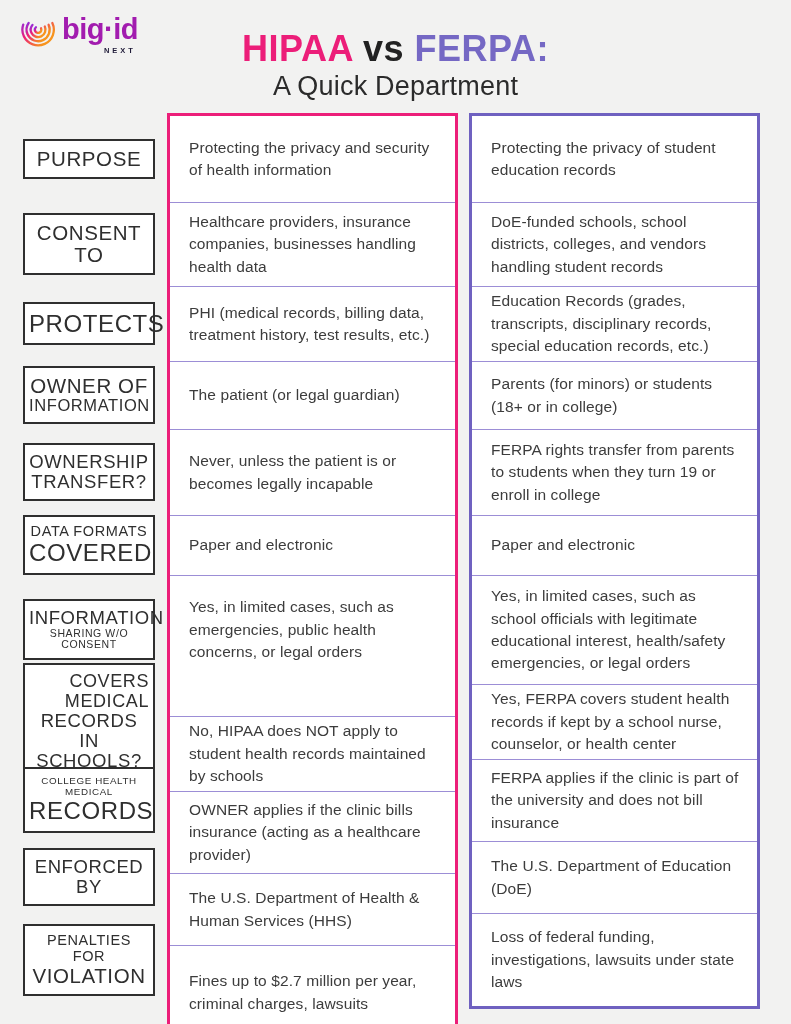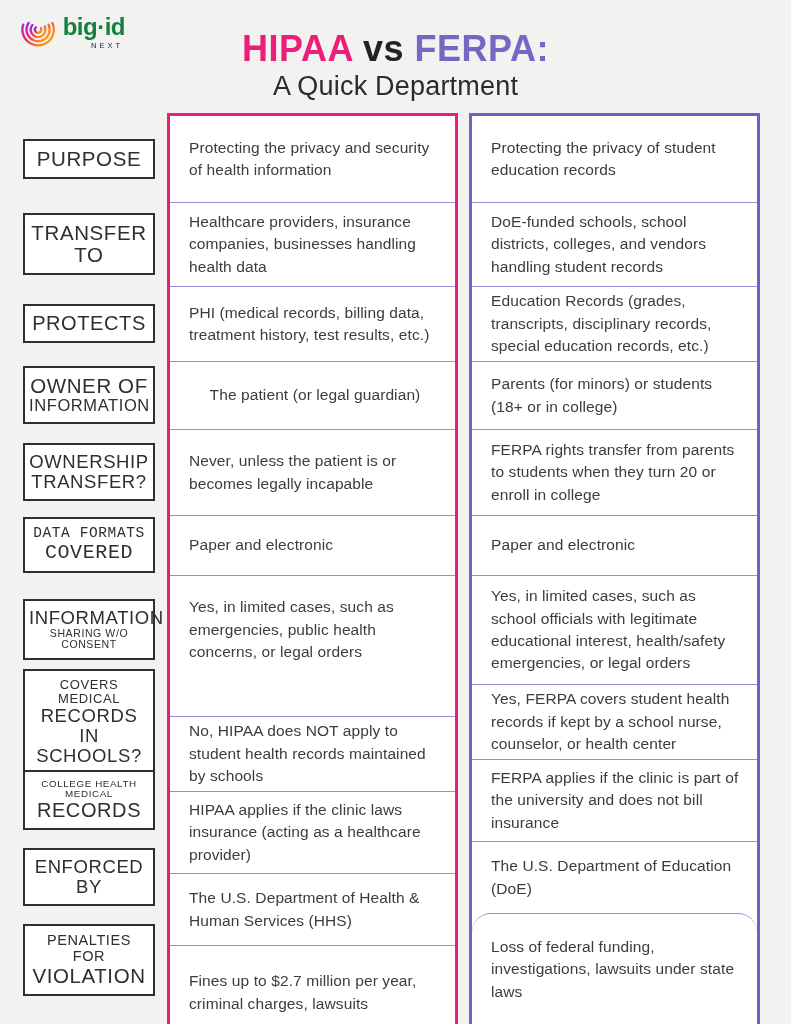--- a/index.html
+++ b/index.html
@@ -11,38 +11,38 @@
   body{
     width:791px;height:1024px;background:var(--bg);
     font-family:"Liberation Sans","DejaVu Sans",sans-serif;color:var(--ink);
     overflow:hidden;position:relative;
   }
   
   .header{position:relative;height:110px;}
   .logo{position:absolute;left:20px;top:12px;display:flex;align-items:flex-start;gap:5px;}
   .logo svg{width:37px;height:37px;}
   .logo .word{display:flex;flex-direction:column;align-items:flex-end;margin-top:3px;}
-  .logo .brand{font-size:24px;font-weight:bold;color:#15803d;letter-spacing:-0.5px;line-height:1;}
-  .logo .sub{font-size:7.5px;font-weight:normal;color:#1f1b38;letter-spacing:3px;margin-top:2px;margin-right:2px;padding-left:29px;}
+  .logo .brand{font-size:29px;font-weight:bold;color:#a21caf;letter-spacing:-0.5px;line-height:1;}
+  .logo .sub{font-size:7.5px;font-weight:bold;color:#1f1b38;letter-spacing:3px;margin-top:2px;margin-right:2px;padding-left:29px;}
   .titles{position:absolute;left:0;right:0;top:28px;text-align:center;}
   .titles h1{font-size:36px;font-weight:bold;letter-spacing:0.5px;color:#222;}
   .titles h1 .hipaa{color:var(--pink);}
   .titles h1 .ferpa{color:var(--purple);}
   .titles h2{font-size:27px;font-weight:normal;color:#2b2b2b;margin-top:1px;letter-spacing:0.2px;}
   
   .table{display:flex;align-items:flex-start;padding:0 31px 4px 22px;gap:11px;margin-top:3px;}
   .labels-col{width:134px;flex:none;padding-top:3px;}
   .label-cell{display:flex;align-items:center;justify-content:center;}
   .label-box{
     background:#fff;border:2px solid #2f2f2f;width:132px;
     padding:7px 4px;text-align:center;line-height:1.08;
   }
   .label-box .ln{display:block;letter-spacing:0.6px;color:#2f2f2f;}
-  .s22{font-size:20px;} .s21{font-size:20.5px;} .s19{font-size:18.5px;}
-  .s17{font-size:16.5px;} .s15{font-size:14.5px;} .s13{font-size:13px;letter-spacing:0.3px;}
+  .s22{font-size:24px;} .s21{font-size:20.5px;} .s19{font-size:18.5px;}
+  .s17{font-size:16.5px;} .s15{font-size:14.5px;} .s13{font-size:18px;letter-spacing:0.3px;text-align:right;}
   .s11{font-size:10.5px;letter-spacing:0.4px;} .s10{font-size:9.8px;letter-spacing:0.3px;}
   .col{flex:1;background:#fff;}
   .col.hipaa{border:3px solid var(--pink);}
   .col.ferpa{border:3px solid var(--border-purple);}
   .cell{
     display:flex;flex-direction:column;justify-content:center;
     padding:2px 14px 2px 19px;font-size:15.5px;line-height:1.45;
     color:var(--body);letter-spacing:0.1px;
   }
   .col .cell + .cell{border-top:1.5px solid var(--sep);}
@@ -80,41 +80,41 @@
 
 <div class="table">
   <div class="labels-col" id="labels-col">
       <div class="label-cell" style="height: 86px;">
         <div class="label-box">
           <span class="ln s21">PURPOSE</span>
         </div>
       </div>
       <div class="label-cell" style="height: 84px;">
         <div class="label-box">
-          <span class="ln s21">TRANSFER TO</span>
+          <span class="ln s21">CONSENT TO</span>
         </div>
       </div>
       <div class="label-cell" style="height: 75px;">
         <div class="label-box">
           <span class="ln s22">PROTECTS</span>
         </div>
       </div>
       <div class="label-cell" style="height: 68px;">
         <div class="label-box">
           <span class="ln s21">OWNER OF</span>
           <span class="ln s17">INFORMATION</span>
         </div>
       </div>
       <div class="label-cell" style="height: 86px;">
         <div class="label-box">
           <span class="ln s19">OWNERSHIP</span>
           <span class="ln s19">TRANSFER?</span>
         </div>
       </div>
-      <div class="label-cell" style="height: 60px; font-family: Liberation Mono, monospace;">
+      <div class="label-cell" style="height: 60px;">
         <div class="label-box">
           <span class="ln s15">DATA FORMATS</span>
           <span class="ln s22">COVERED</span>
         </div>
       </div>
       <div class="label-cell" style="height: 109px;">
         <div class="label-box">
           <span class="ln s19">INFORMATION</span>
           <span class="ln s11">SHARING W/O CONSENT</span>
         </div>
@@ -141,35 +141,35 @@
         <div class="label-box">
           <span class="ln s15">PENALTIES FOR</span>
           <span class="ln s21">VIOLATION</span>
         </div>
       </div>
     </div>
   <div class="col hipaa" id="hipaa-col">
       <div class="cell" style="height: 86px;">Protecting the privacy and security of health information</div>
       <div class="cell" style="height: 84px;">Healthcare providers, insurance companies, businesses handling health data</div>
       <div class="cell" style="height: 75px;">PHI (medical records, billing data, treatment history, test results, etc.)</div>
-      <div class="cell" style="height: 68px; text-align: center;">The patient (or legal guardian)</div>
+      <div class="cell" style="height: 68px;">The patient (or legal guardian)</div>
       <div class="cell" style="height: 86px;">Never, unless the patient is or becomes legally incapable</div>
       <div class="cell" style="height: 60px;">Paper and electronic</div>
       <div class="cell" style="height: 109px;">Yes, in limited cases, such as emergencies, public health concerns, or legal orders</div>
       <div class="cell" style="height: 75px; margin-top: 32px;">No, HIPAA does NOT apply to student health records maintained by schools</div>
-      <div class="cell" style="height: 82px;">HIPAA applies if the clinic laws insurance (acting as a healthcare provider)</div>
+      <div class="cell" style="height: 82px;">OWNER applies if the clinic bills insurance (acting as a healthcare provider)</div>
       <div class="cell" style="height: 72px;">The U.S. Department of Health &amp; Human Services (HHS)</div>
       <div class="cell" style="height: 94px;">Fines up to $2.7 million per year, criminal charges, lawsuits</div>
     </div>
   <div class="col ferpa" id="ferpa-col">
       <div class="cell" style="height: 86px;">Protecting the privacy of student education records</div>
       <div class="cell" style="height: 84px;">DoE-funded schools, school districts, colleges, and vendors handling student records</div>
       <div class="cell" style="height: 75px;">Education Records (grades, transcripts, disciplinary records, special education records, etc.)</div>
       <div class="cell" style="height: 68px;">Parents (for minors) or students (18+ or in college)</div>
-      <div class="cell" style="height: 86px;">FERPA rights transfer from parents to students when they turn 20 or enroll in college</div>
+      <div class="cell" style="height: 86px;">FERPA rights transfer from parents to students when they turn 19 or enroll in college</div>
       <div class="cell" style="height: 60px;">Paper and electronic</div>
       <div class="cell" style="height: 109px;">Yes, in limited cases, such as school officials with legitimate educational interest, health/safety emergencies, or legal orders</div>
       <div class="cell" style="height: 75px;">Yes, FERPA covers student health records if kept by a school nurse, counselor, or health center</div>
       <div class="cell" style="height: 82px;">FERPA applies if the clinic is part of the university and does not bill insurance</div>
       <div class="cell" style="height: 72px;">The U.S. Department of Education (DoE)</div>
-      <div class="cell" style="height: 112px; border-radius: 19px;">Loss of federal funding, investigations, lawsuits under state laws</div>
+      <div class="cell" style="height: 93px;">Loss of federal funding, investigations, lawsuits under state laws</div>
     </div>
 </div>
 
 </body></html>

